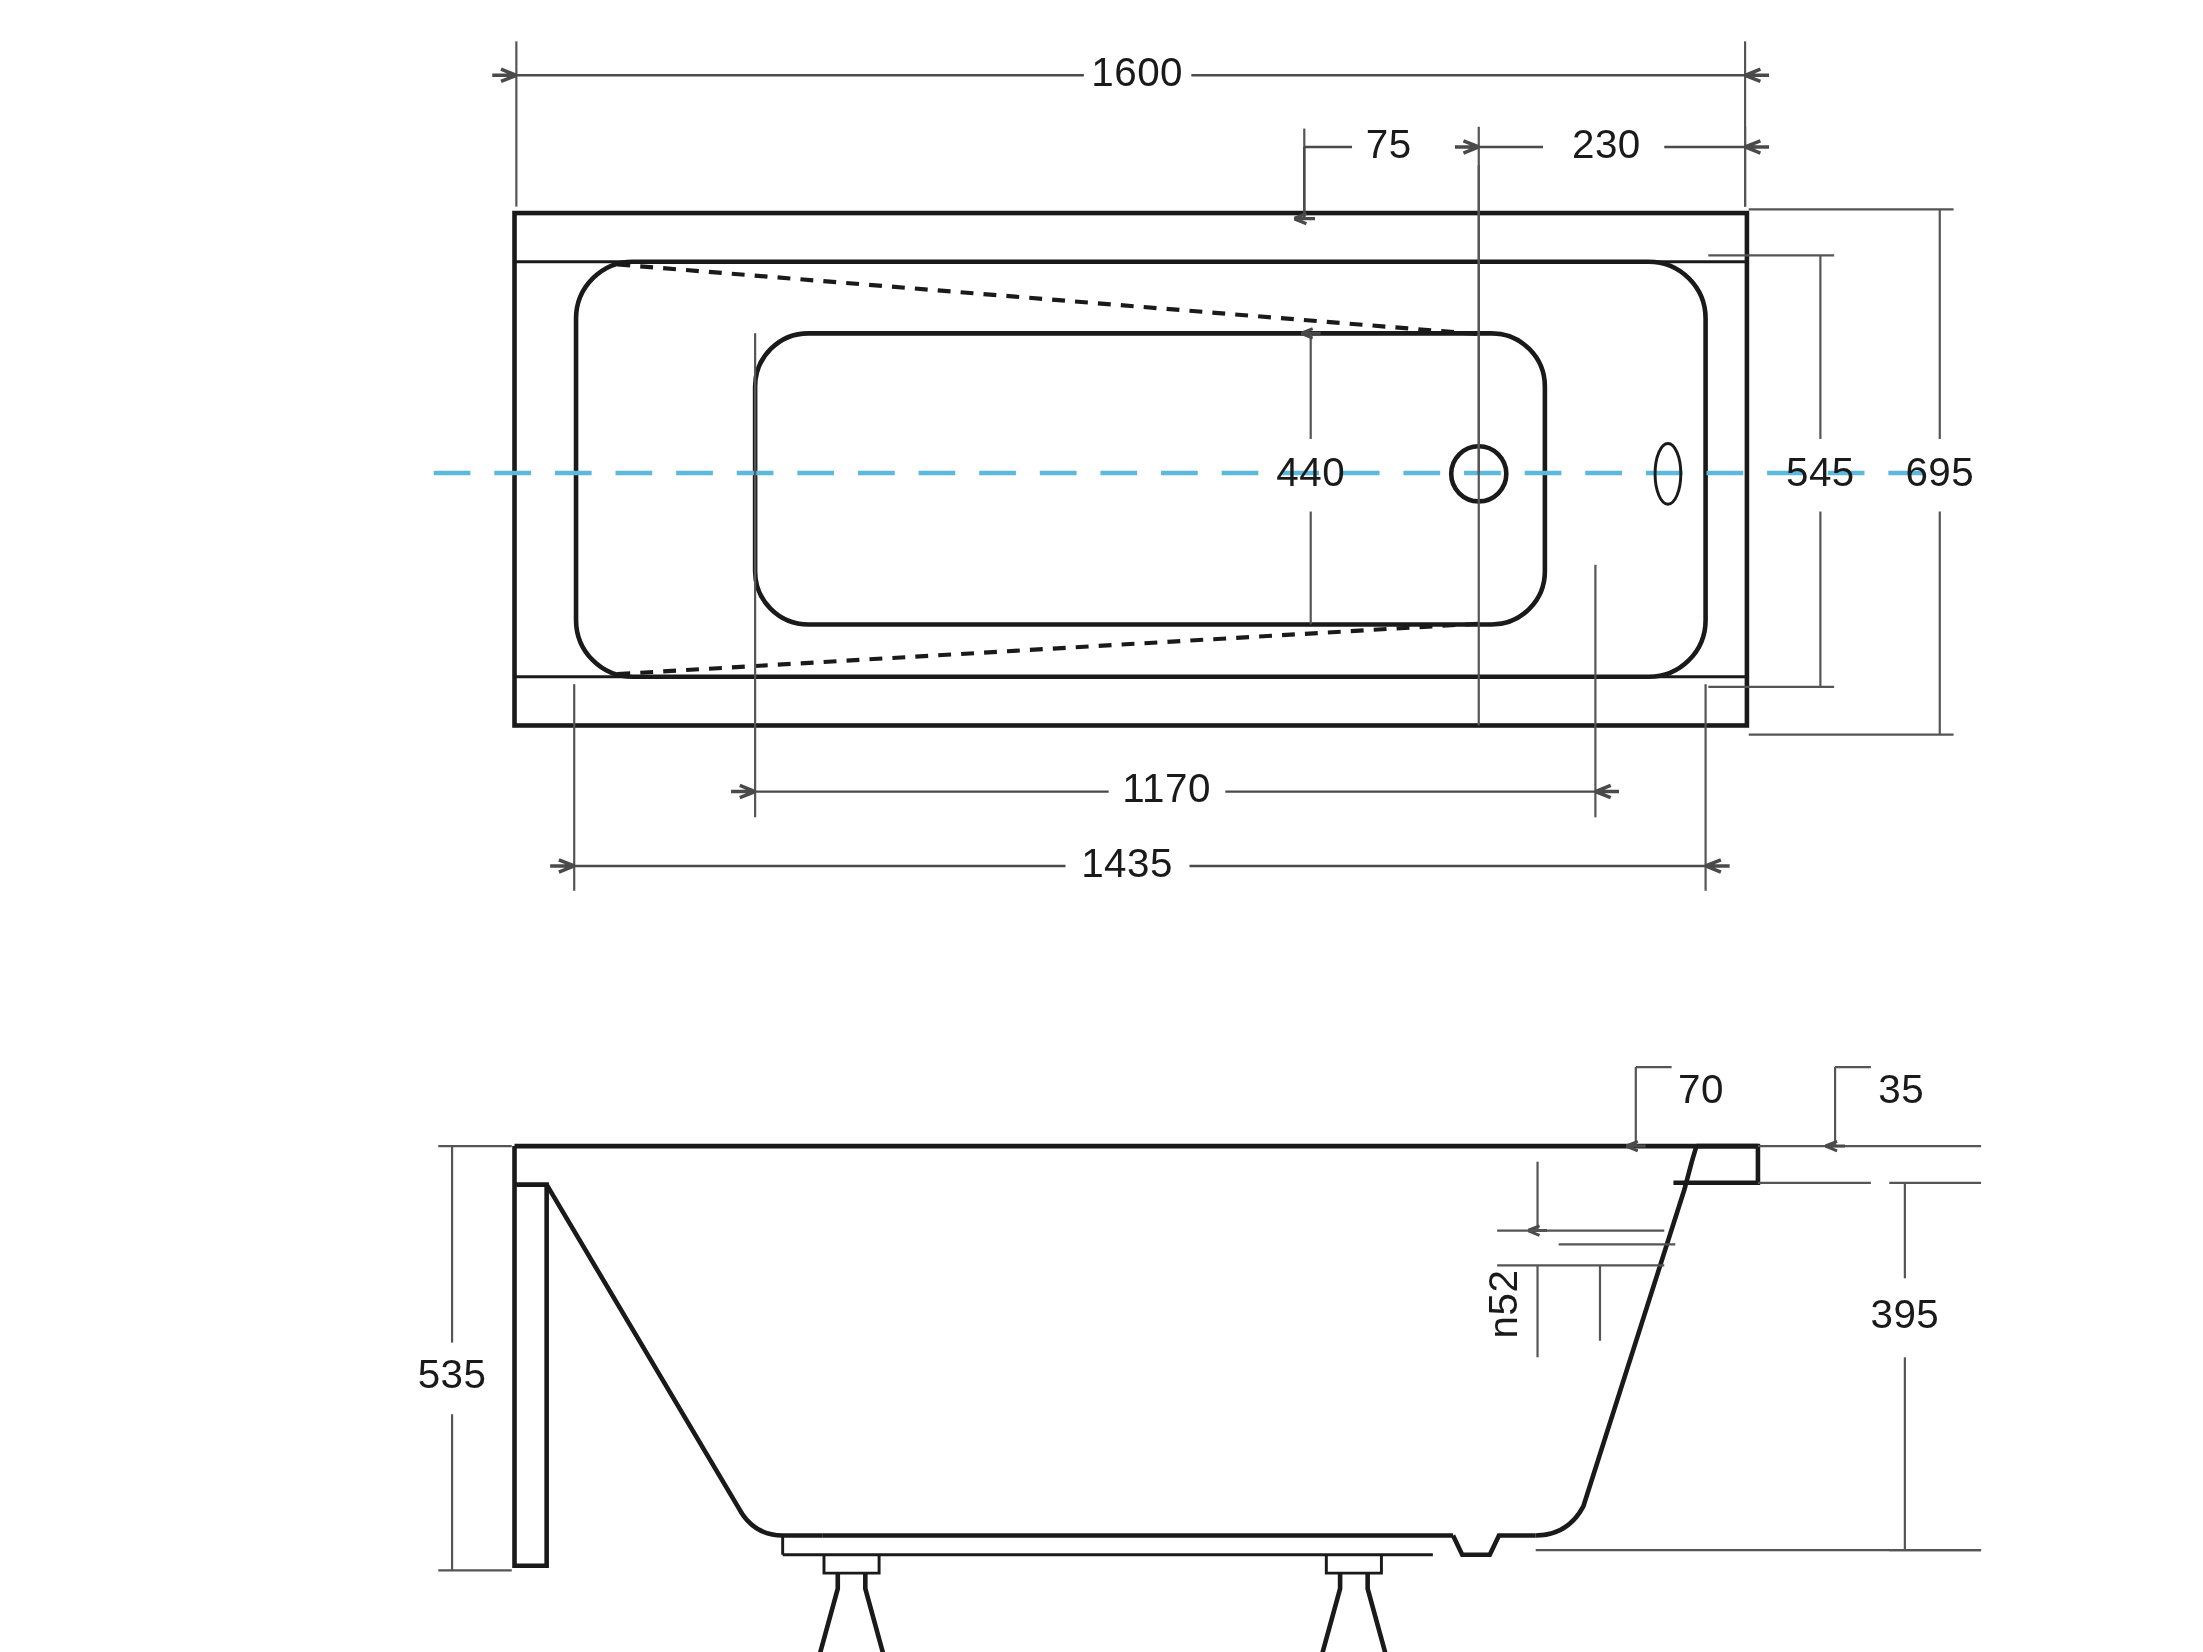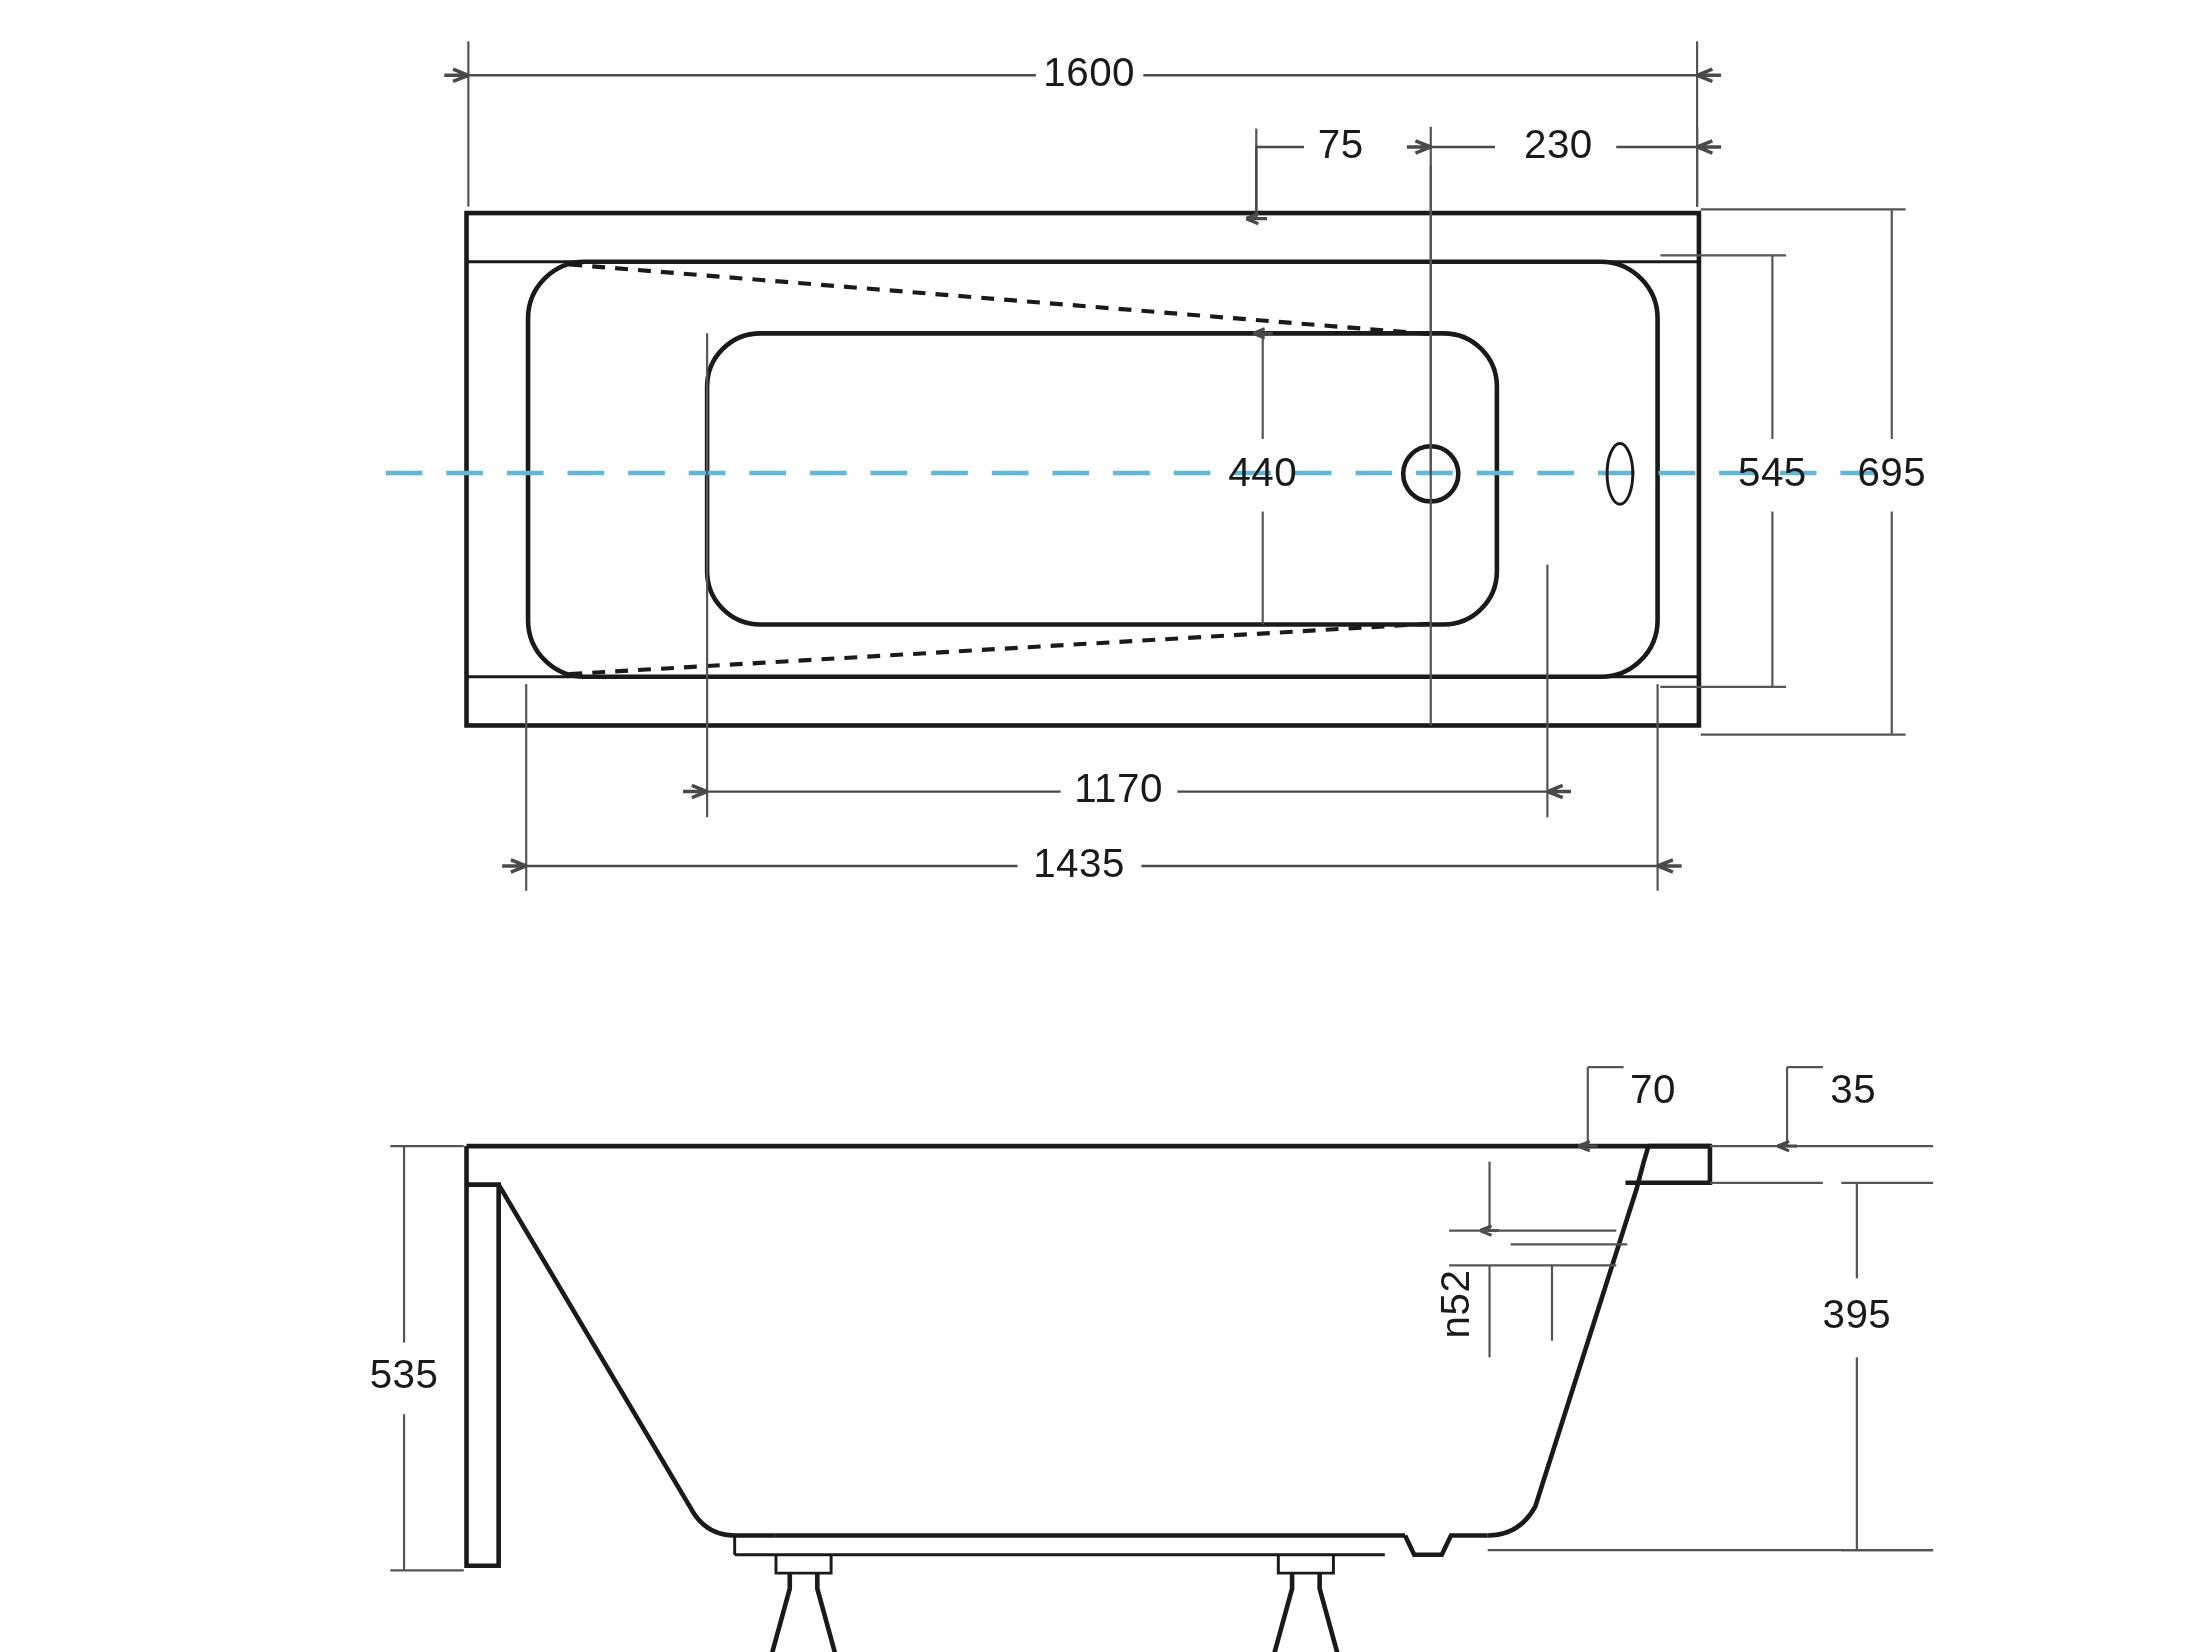--- a/index.html
+++ b/index.html
@@ -12,20 +12,21 @@
     width: 2204px;
     height: 1653px;
     font-family: "Liberation Sans", sans-serif;
     overflow: hidden;
   }
   #drawing-root {
     position: relative;
     width: 1788px;
     height: 1653px;
     background: #ffffff;
+    padding-left: 48px;
   }
   svg#technical-drawing {
     display: block;
     width: 2204px;
     height: 1653px;
   }
   .dim-text {
     font-family: "Liberation Sans", sans-serif;
     font-size: 44px;
     fill: #1a1a1a;

